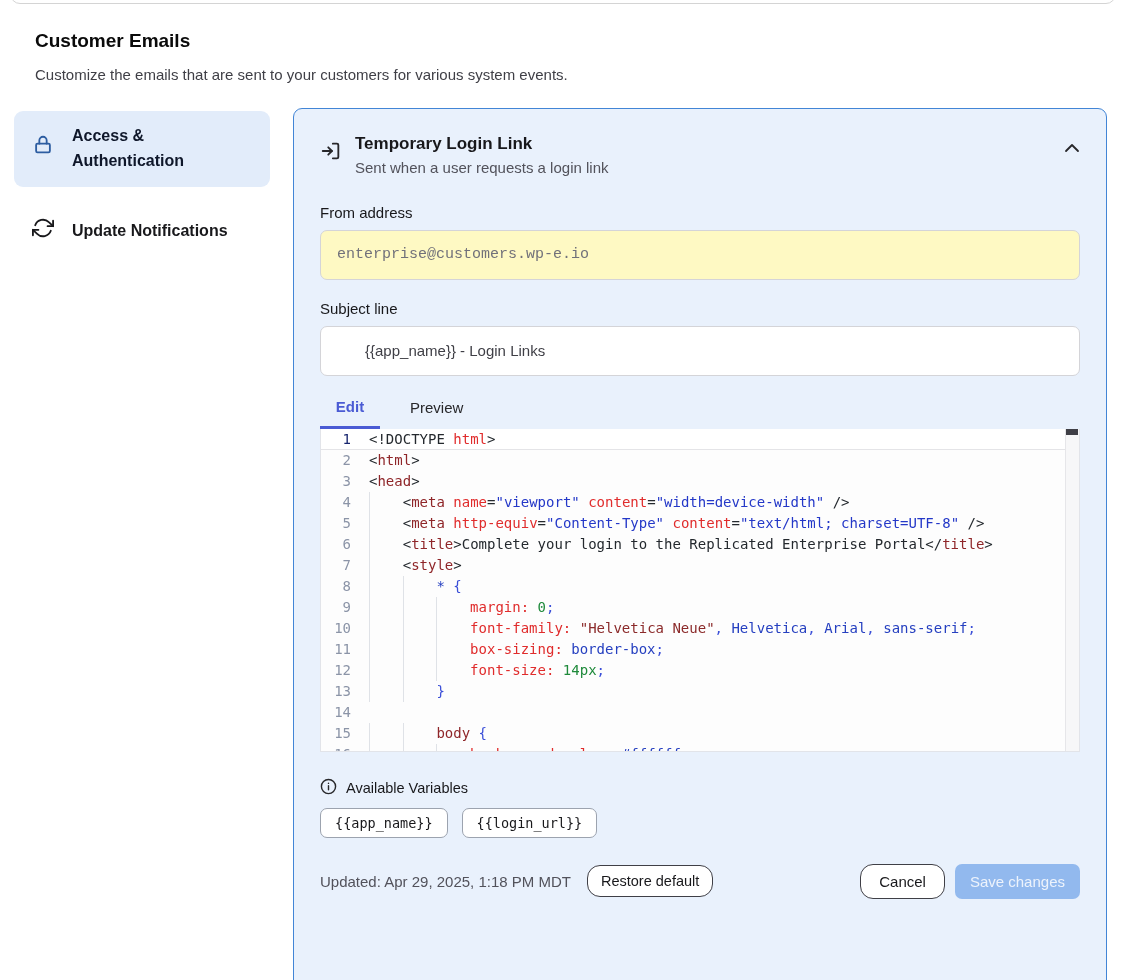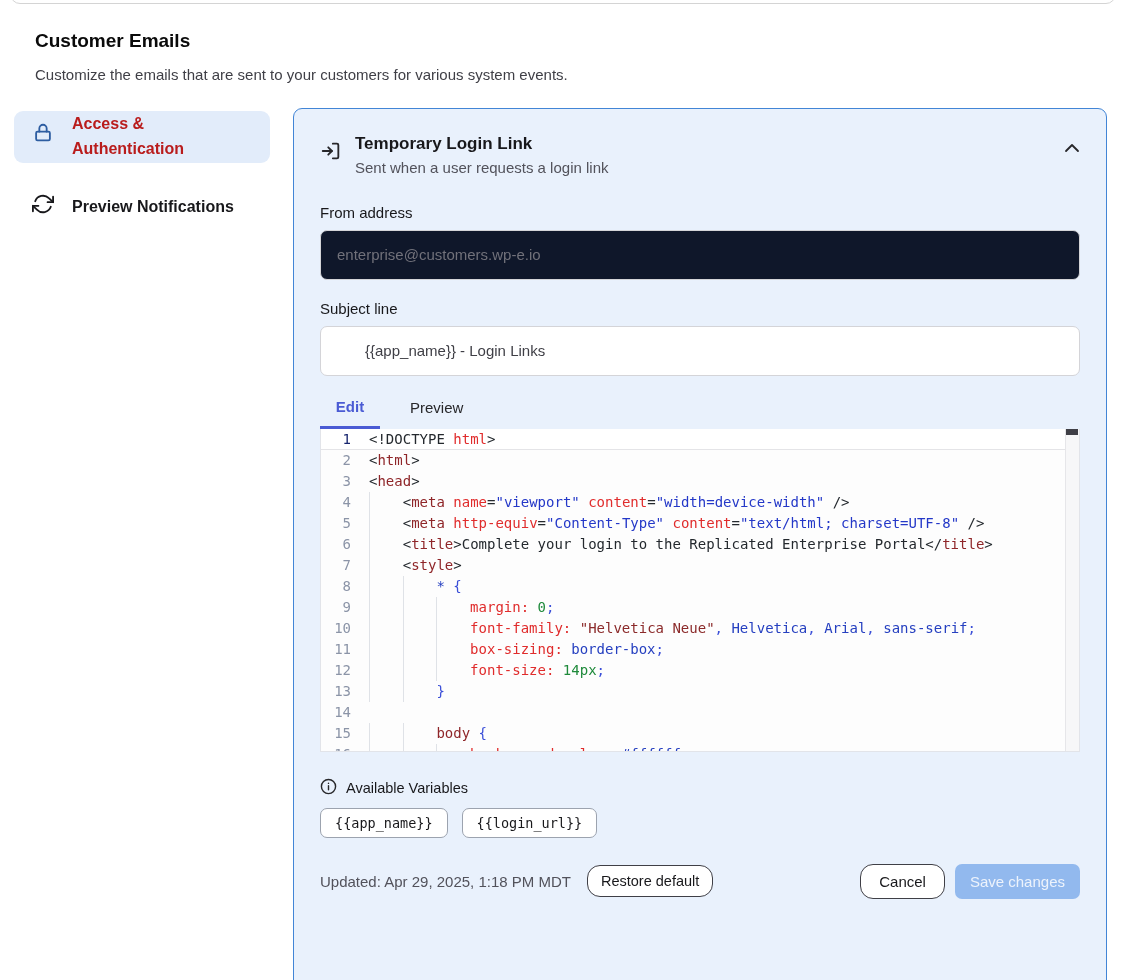--- a/index.html
+++ b/index.html
@@ -11,38 +11,38 @@
   .top-edge { position:absolute; left:10px; top:-19px; width:1106px; height:23px;
     border:1px solid #d4d4d4; border-radius:10px; background:#fff; }
 
   .page-title { position:absolute; left:35px; top:30px; font-size:19px; font-weight:700; color:#0a0a0a; }
   .page-desc  { position:absolute; left:35px; top:66px; font-size:15px; color:#3f3f46; }
 
   
   .sidebar { position:absolute; left:14px; top:111px; width:256px; }
   .side-item { display:flex; align-items:center; gap:18px; border-radius:9px;
     font-size:16px; font-weight:600; line-height:1.55; cursor:pointer; }
-  .side-item.active { background:#e2ecfa; color:#b91c1c; padding:1px 18px; }
+  .side-item.active { background:#e2ecfa; color:#0f172a; padding:13px 18px; }
   .side-item.plain  { color:#18181b; padding:10px 18px; margin-top:20px; }
   .side-item svg { flex:0 0 auto; }
 
   
   .card { position:absolute; left:293px; top:108px; width:814px; height:888px;
     background:#e9f1fc; border:1px solid #4285d6; border-radius:9px; padding:24px 26px; }
 
   .card-head { display:flex; align-items:flex-start; gap:13px; margin-bottom:28px; }
   .card-head .head-icon { margin-top:7px; }
   .card-title { font-size:17px; font-weight:700; color:#18181b; line-height:1.35; }
   .card-sub { font-size:15px; color:#52525b; margin-top:3px; }
   .collapse { margin-left:auto; margin-top:9px; background:none; border:none; cursor:pointer; }
 
   .field-label { font-size:15px; color:#18181b; margin-bottom:9px; }
   .txt-input { width:100%; height:50px; border:1px solid #d4d4d8; border-radius:7px;
     padding:0 16px; font-size:15px; font-family:"Liberation Sans",sans-serif; outline:none; }
-  .txt-input.muted { background:#0f172a; color:#71717a; }
+  .txt-input.muted { background:#fef9c3; color:#71717a;font-family:Liberation Mono, monospace; }
   .txt-input.white { background:#ffffff; color:#3f3f46;padding-left:44px; }
   .gap-lg { margin-top:20px; } .gap-md { margin-top:19px; }
 
   
   .tabs { display:flex; margin-top:14px; }
   .tab { font-size:15px; padding:8px 0 11px 0; background:none; border:none; cursor:pointer;
     color:#27272a; font-family:"Liberation Sans",sans-serif; }
   .tab.active { color:#4a5bd4; font-weight:700; width:60px; text-align:center;
     border-bottom:3px solid #4a5bd4; }
   .tab.inactive { margin-left:24px; padding-left:6px; padding-right:6px; }
@@ -108,21 +108,21 @@
   </div>
   <div class="side-item plain">
     <span>
       <svg width="22" height="22" viewBox="0 0 24 24" fill="none" stroke="#18181b" stroke-width="2" stroke-linecap="round" stroke-linejoin="round">
           <polyline points="23 4 23 10 17 10"></polyline>
           <polyline points="1 20 1 14 7 14"></polyline>
           <path d="M3.51 9a9 9 0 0 1 14.85-3.36L23 10"></path>
           <path d="M20.49 15a9 9 0 0 1-14.85 3.36L1 14"></path>
         </svg>
     </span>
-    <span>Preview Notifications</span>
+    <span>Update Notifications</span>
   </div>
 </div>
 
 <div class="card">
 
   <div class="card-head">
     <span class="head-icon">
       <svg width="22" height="22" viewBox="0 0 24 24" fill="none" stroke="#27272a" stroke-width="2" stroke-linecap="round" stroke-linejoin="round">
           <path d="M14 4h4.5a1.5 1.5 0 0 1 1.5 1.5v13a1.5 1.5 0 0 1-1.5 1.5H14"></path>
           <polyline points="9 16 13 12 9 8"></polyline>

